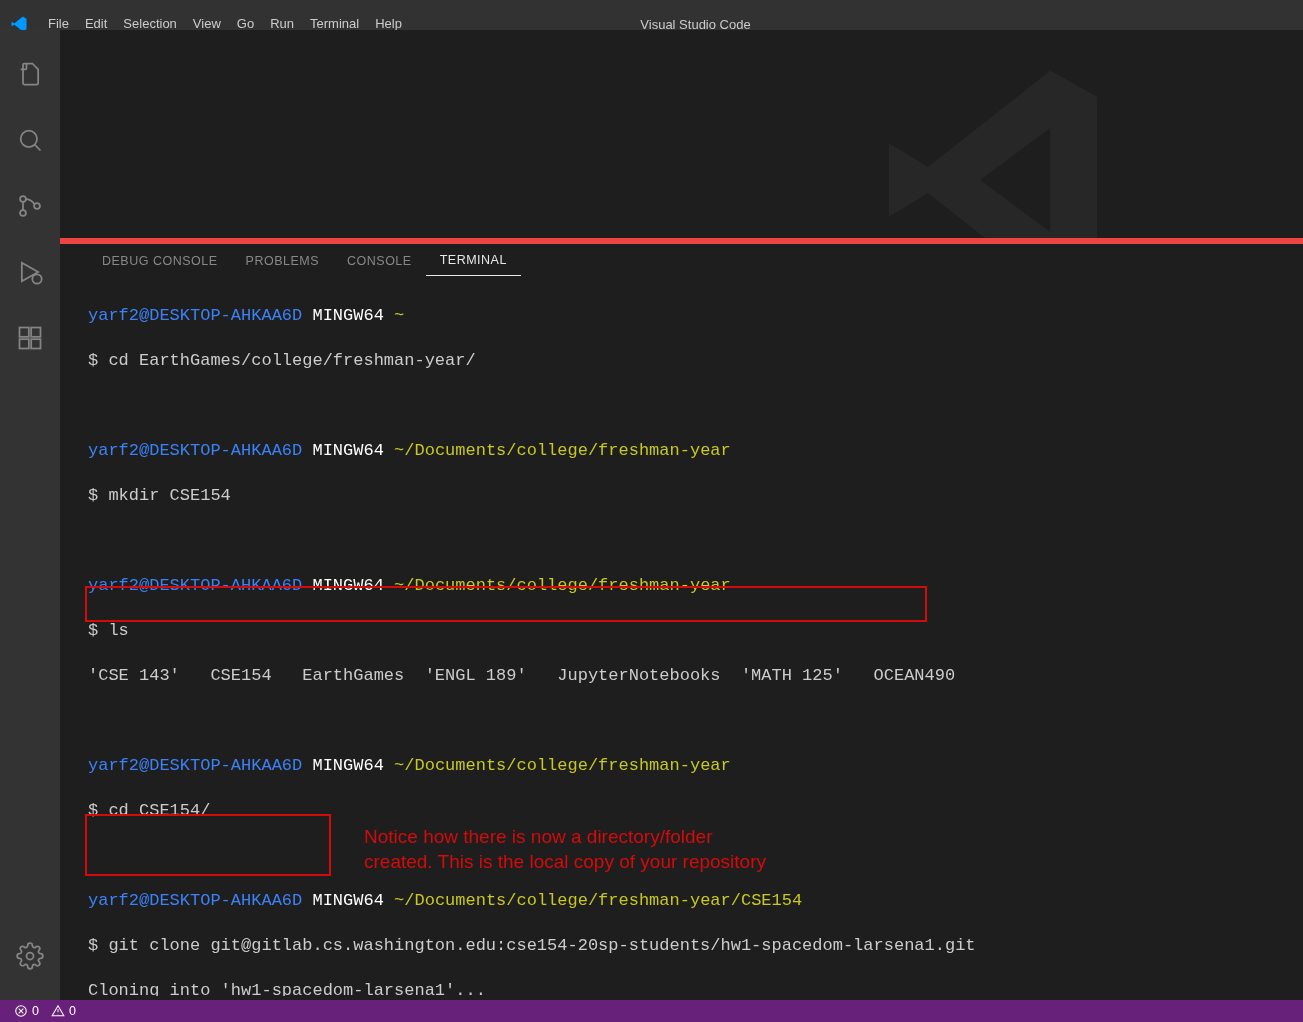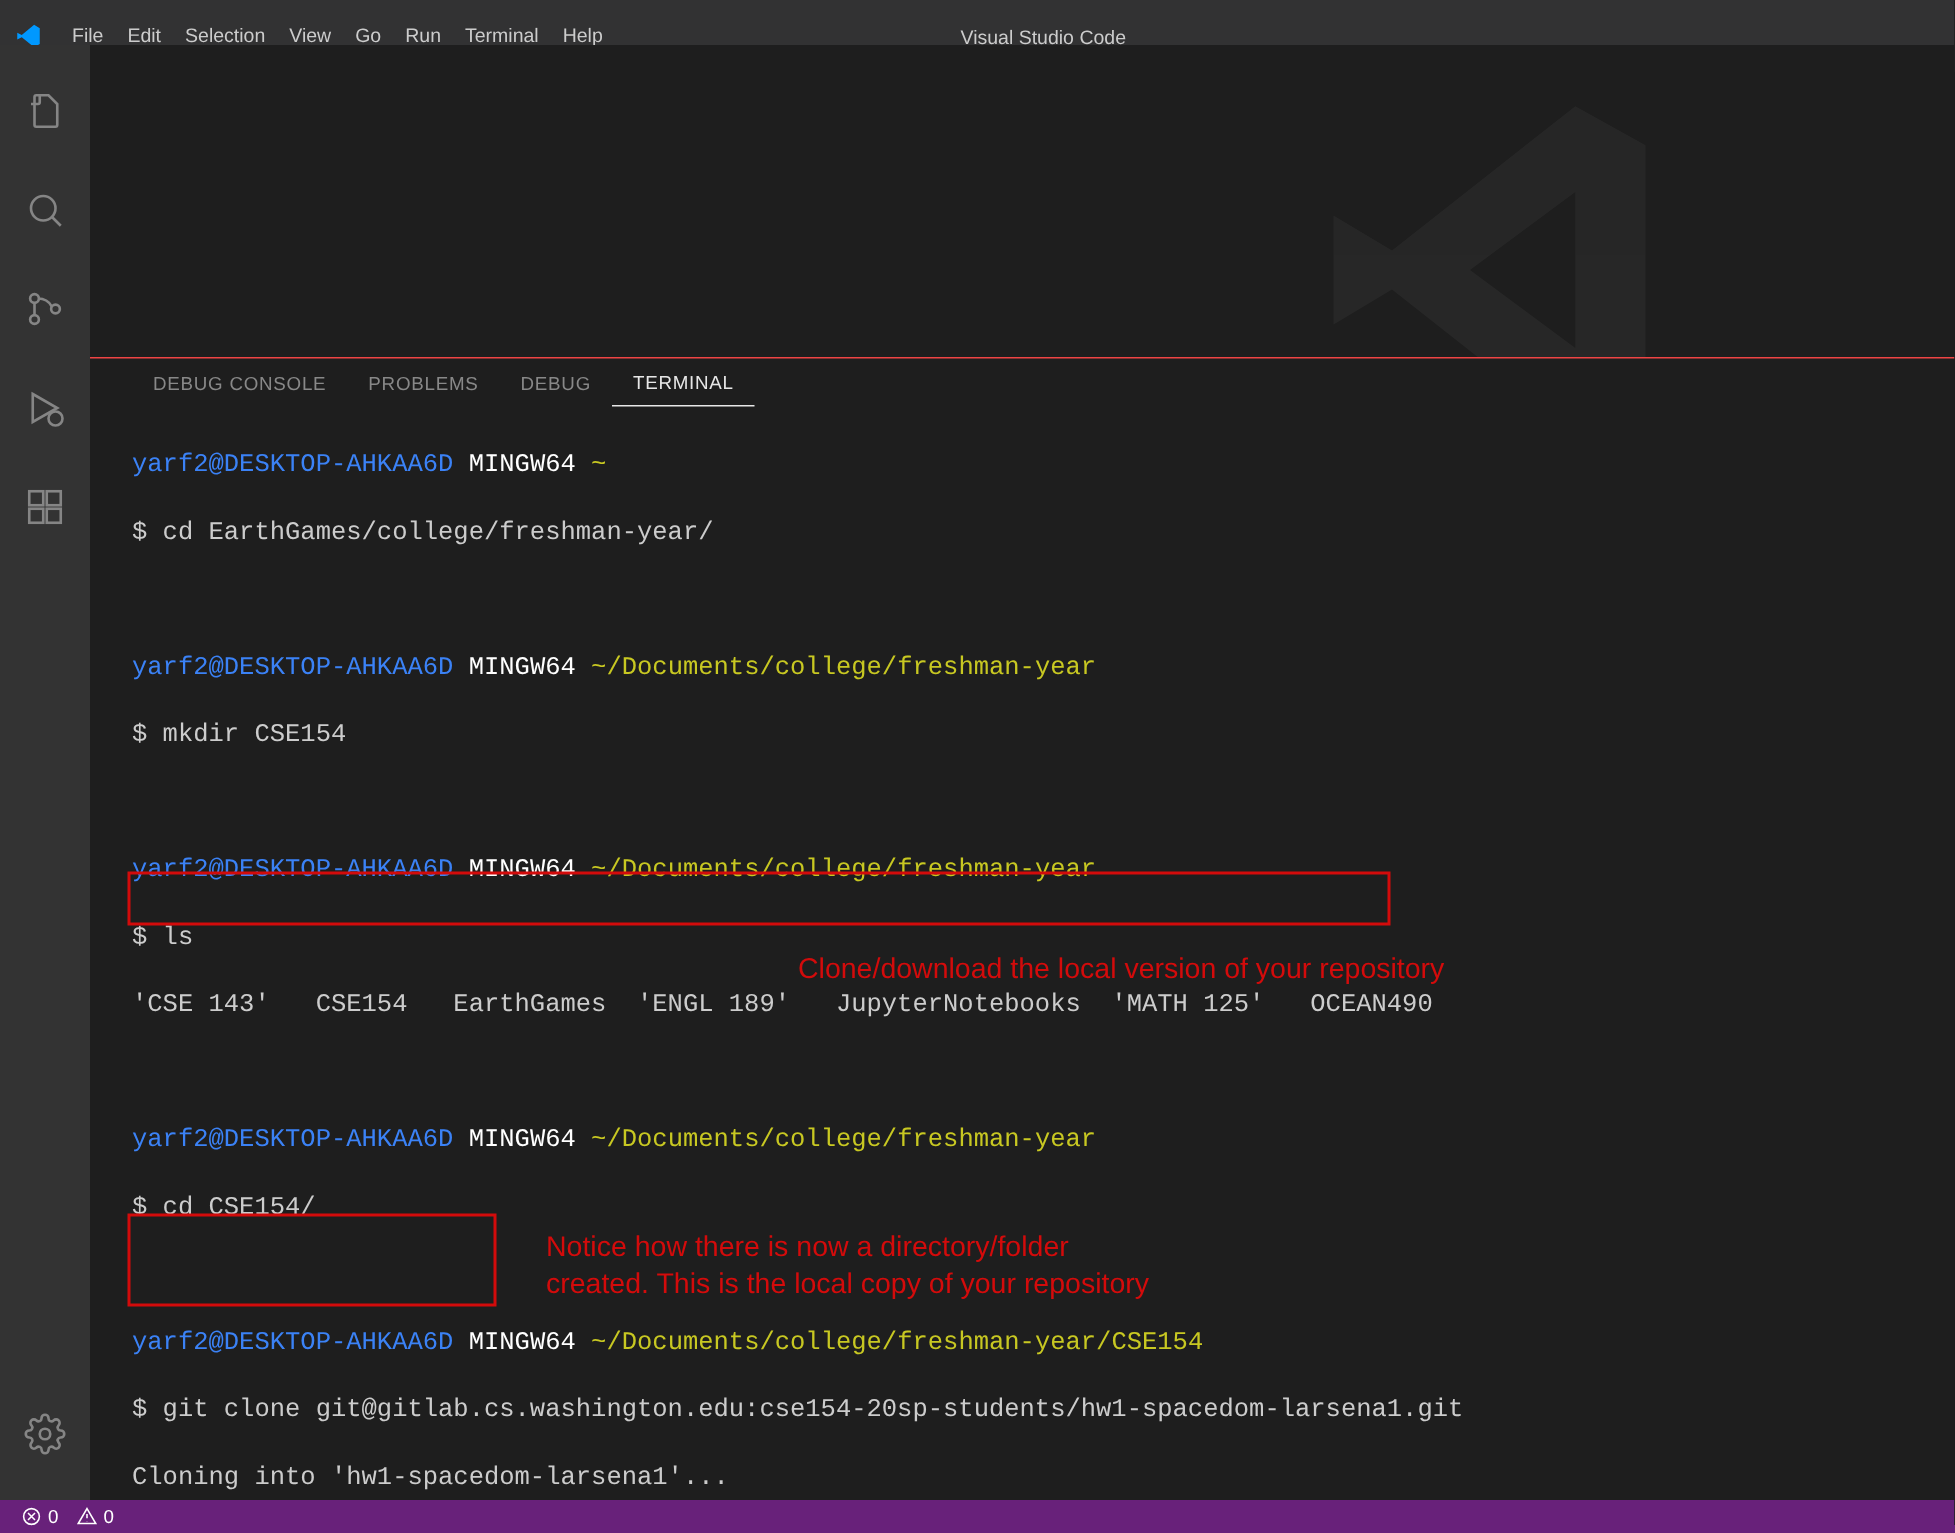--- a/index.html
+++ b/index.html
@@ -85,21 +85,21 @@
   }
 
   
   .panel {
     position: absolute;
     top: 238px;
     left: 60px;
     right: 0;
     bottom: 22px;
     background: #1e1e1e;
-    border-top: 1px solid #ef4444;
+    border-top: 6px solid #ef4444;
   }
   .panel-tabs {
     height: 32px;
     display: flex;
     align-items: flex-end;
     padding-left: 28px;
     font-size: 12.5px;
     letter-spacing: 0.5px;
     color: #888;
   }
@@ -230,21 +230,21 @@
 <div class="editor-empty">
   <svg class="watermark" viewBox="0 0 100 100">
     <path d="M72 8 L90 18 L90 82 L72 92 L25 55 L10 64 L10 36 L25 45 L72 8 Z M72 30 L45 50 L72 70 Z" fill="#ffffff"></path>
   </svg>
 </div>
 
 <div class="panel">
   <div class="panel-tabs">
     <div class="ptab">DEBUG CONSOLE</div>
     <div class="ptab">PROBLEMS</div>
-    <div class="ptab">DEBUG</div>
+    <div class="ptab">CONSOLE</div>
     <div class="ptab active">TERMINAL</div>
   </div>
 
   <div class="terminal">
 <div class="line"><span class="green">yarf2@DESKTOP-AHKAA6D</span> <span class="magenta">MINGW64</span> <span class="yellow">~</span></div>
 <div class="line">$ cd EarthGames/college/freshman-year/</div>
 <div class="line">&nbsp;</div>
 <div class="line"><span class="green">yarf2@DESKTOP-AHKAA6D</span> <span class="magenta">MINGW64</span> <span class="yellow">~/Documents/college/freshman-year</span></div>
 <div class="line">$ mkdir CSE154</div>
 <div class="line">&nbsp;</div>
@@ -267,21 +267,20 @@
 
 
 
 
 
 
 
   </div>
 
   <div class="redbox" style="left:25px; top:342px; width:842px; height:36px;"></div>
-  <div class="redlabel" style="left:472px; top:395px;">Clone/download the local version of your repository</div>
 
   <div class="redbox" style="left:25px; top:570px; width:246px; height:62px;"></div>
   <div class="redlabel" style="left:304px; top:580px;">
     <span>Notice how there is now a directory/folder</span><br>
     <span>created. This is the local copy of your repository</span>
   </div>
 </div>
 
 <div class="statusbar">
   <div class="stat-item">

